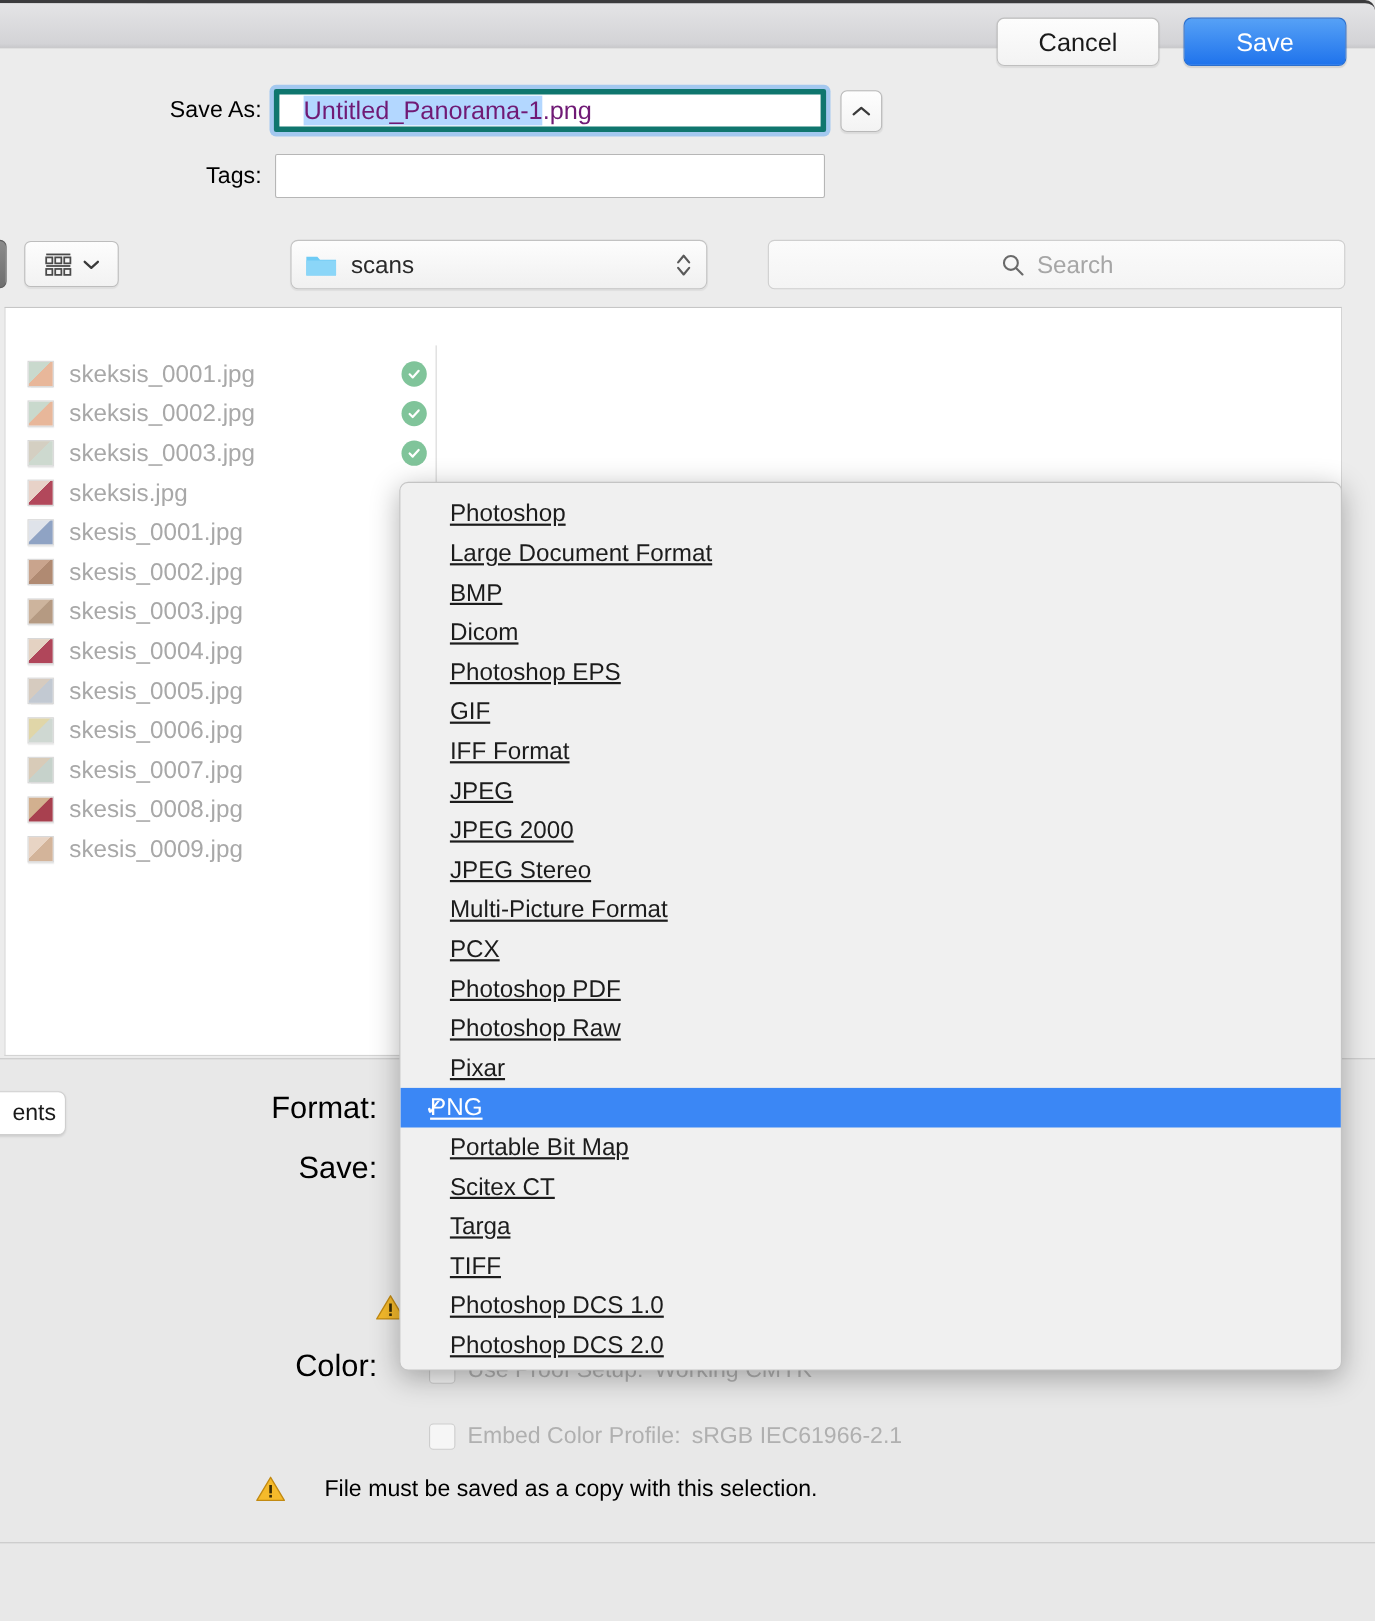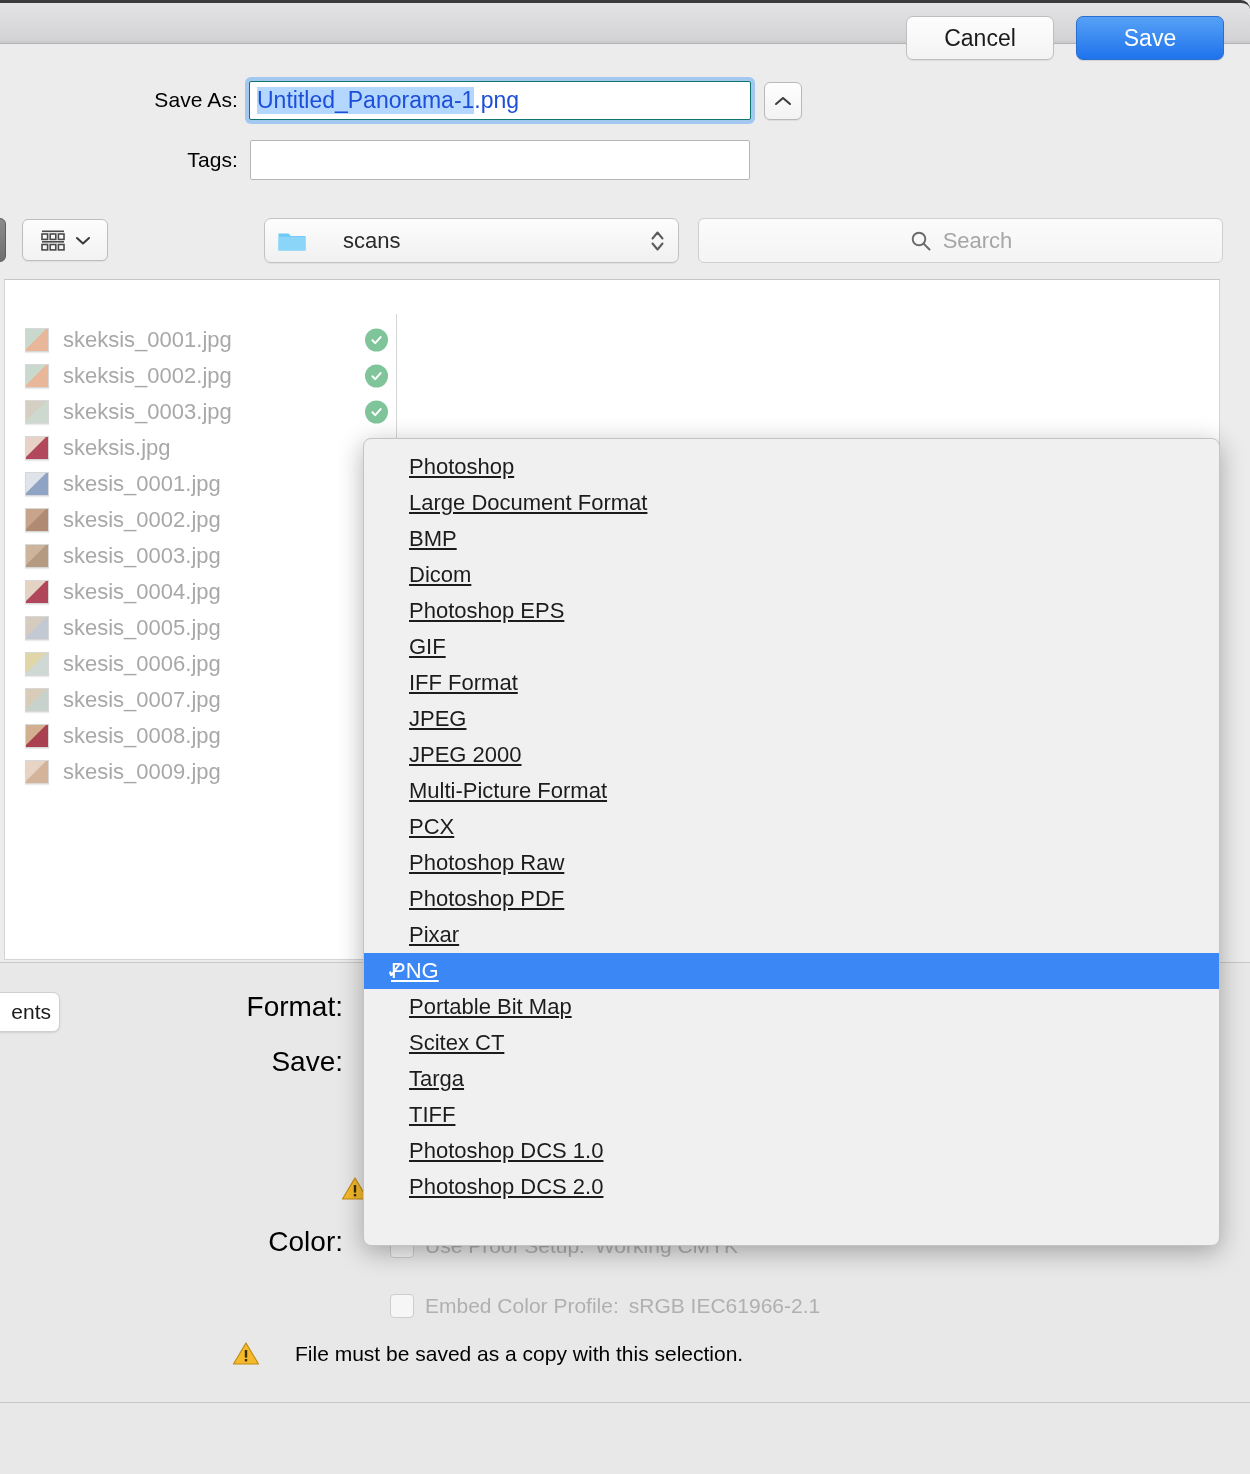--- a/index.html
+++ b/index.html
@@ -39,25 +39,25 @@
   #saveas-wrap {
     position: absolute; left: 245px; top: 77px;
     width: 510px; height: 47px;
     border-radius: 6px;
     background: #a3c8ef;
     padding: 4px;
   }
   #saveas-field {
     width: 100%; height: 100%;
     background: #fff;
-    border: 1px solid #0f766e;
+    border: 5px solid #0f766e;
     border-radius: 2px;
     display: flex; align-items: center;
-    padding-left: 7px;
-    font-size: 23px; color: #1d4ed8;
+    padding-left: 22px;
+    font-size: 23px; color: #701a75;
     white-space: nowrap; overflow: hidden;
   }
   #saveas-sel { background: #b3d7ff; }
 
   #disclosure-btn {
     position: absolute; left: 764px; top: 82px;
     width: 38px; height: 38px;
     background: linear-gradient(to bottom, #fefefe, #f3f3f3);
     border: 1px solid #b9b9b9;
     border-radius: 6px;
@@ -86,28 +86,27 @@
     width: 86px; height: 42px;
     background: linear-gradient(to bottom, #fdfdfd, #f2f2f2);
     border: 1px solid #bdbdbd;
     border-radius: 6px;
     display: flex; align-items: center; justify-content: center;
     gap: 6px;
     box-shadow: 0 1px 1px rgba(0,0,0,.06);
   }
   #folder-popup {
     position: absolute; left: 264px; top: 218px;
-    width: 415px; height: 45px;
+    width: 379px; height: 45px;
     background: linear-gradient(to bottom, #fdfdfd, #f0f0f0);
     border: 1px solid #c2c2c2;
     border-radius: 7px;
     display: flex; align-items: center;
     padding: 0 12px;
     box-shadow: 0 1px 1px rgba(0,0,0,.06);
-    gap: 24px;
   }
   #folder-name {
     font-size: 22px; color: #2a2a2a;
     margin-left: 12px; flex: 1;
   }
   #search-field {
     position: absolute; left: 698px; top: 218px;
     width: 525px; height: 45px;
     background: linear-gradient(to bottom, #fbfbfb, #f4f4f4);
     border: 1px solid #cfcfcf;
@@ -503,30 +502,33 @@
       <div class="menu-item">
         <span class="menu-label">IFF Format</span>
       </div>
       <div class="menu-item">
         <span class="menu-label">JPEG</span>
       </div>
       <div class="menu-item">
         <span class="menu-label">JPEG 2000</span>
       </div>
       <div class="menu-item">
+        <span class="menu-label">JPEG Stereo</span>
+      </div>
+      <div class="menu-item">
         <span class="menu-label">Multi-Picture Format</span>
       </div>
       <div class="menu-item">
         <span class="menu-label">PCX</span>
       </div>
       <div class="menu-item">
+        <span class="menu-label">Photoshop PDF</span>
+      </div>
+      <div class="menu-item">
         <span class="menu-label">Photoshop Raw</span>
-      </div>
-      <div class="menu-item">
-        <span class="menu-label">Photoshop PDF</span>
       </div>
       <div class="menu-item">
         <span class="menu-label">Pixar</span>
       </div>
       <div class="menu-item selected">
         <span class="menu-check">✓</span>
         <span class="menu-label">PNG</span>
       </div>
       <div class="menu-item">
         <span class="menu-label">Portable Bit Map</span>

